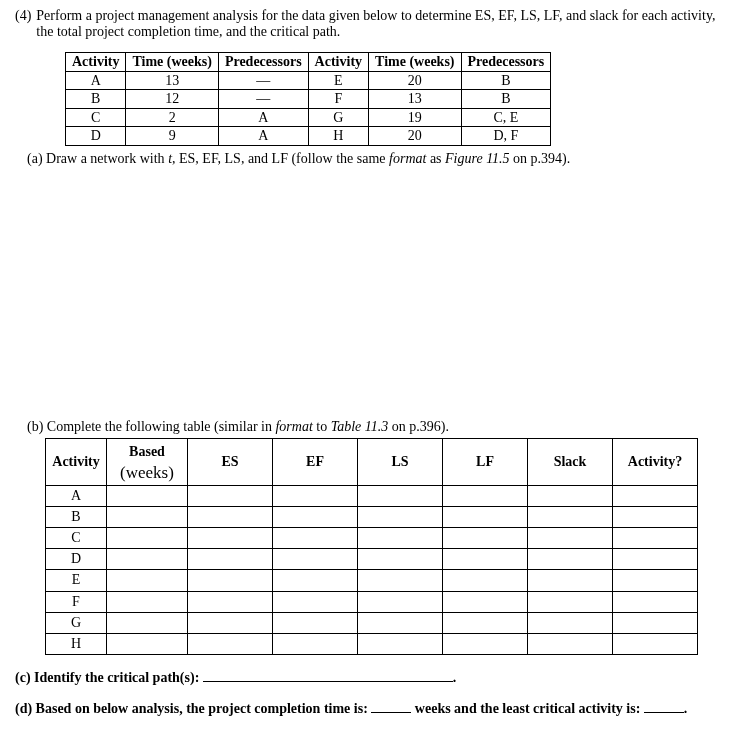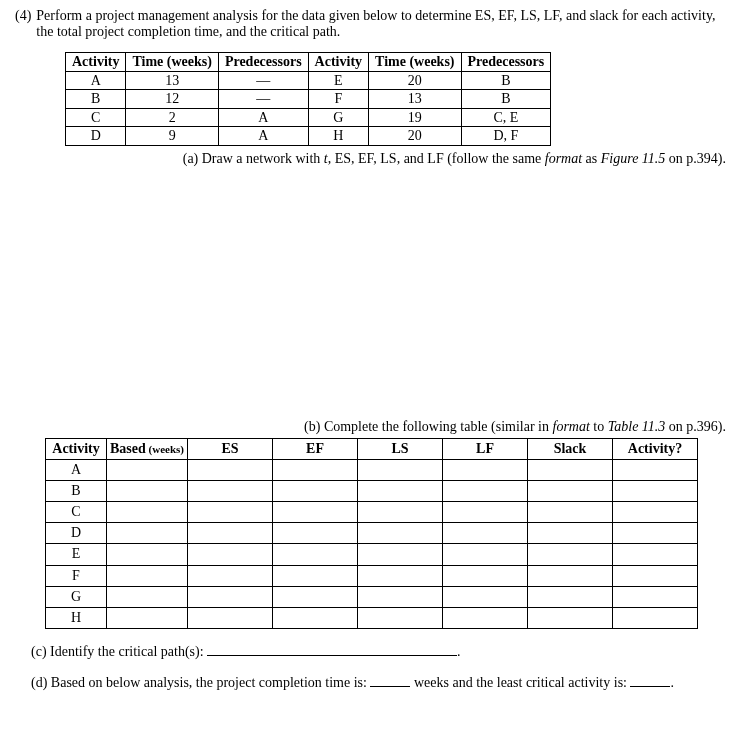--- a/index.html
+++ b/index.html
@@ -35,21 +35,20 @@
       padding: 0 6px;
       text-align: center;
       line-height: 1.25;
     }
     .data-table th {
       font-weight: bold;
     }
     .part-label {
       margin-left: 12px;
       margin-top: 2px;
-      text-align: right;
     }
     .italic {
       font-style: italic;
     }
     .blank-area {
       height: 250px;
     }
     .answer-table {
       margin-left: 30px;
       margin-top: 3px;
@@ -67,35 +66,36 @@
     .col-es { width: 82px; }
     .col-ef { width: 82px; }
     .col-ls { width: 82px; }
     .col-lf { width: 82px; }
     .col-slack { width: 82px; }
     .col-critical { width: 82px; }
     .answer-table td {
       height: 18px;
     }
     .sub-header {
-      font-weight: bold;
-      font-size: 11px;
+      font-weight: normal;
+      font-size: 17px;
     }
     .blank-line {
       display: inline-block;
       border-bottom: 1px solid #000;
       height: 12px;
       vertical-align: baseline;
     }
     .bl-long { width: 250px; }
     .bl-med { width: 40px; }
     .bl-short { width: 40px; }
     .part-c, .part-d {
-      margin-left: 16px;
+      margin-left: 0;
       margin-top: 14px;
+      font-weight: bold;
     }
   </style>
 </head>
 <body>
 
 <div class="question-header">
   <span class="question-num">(4)</span>
   <span class="question-text">Perform a project management analysis for the data given below to determine ES, EF, LS, LF, and slack for each activity, the total project completion time, and the critical path.</span>
 </div>
 

